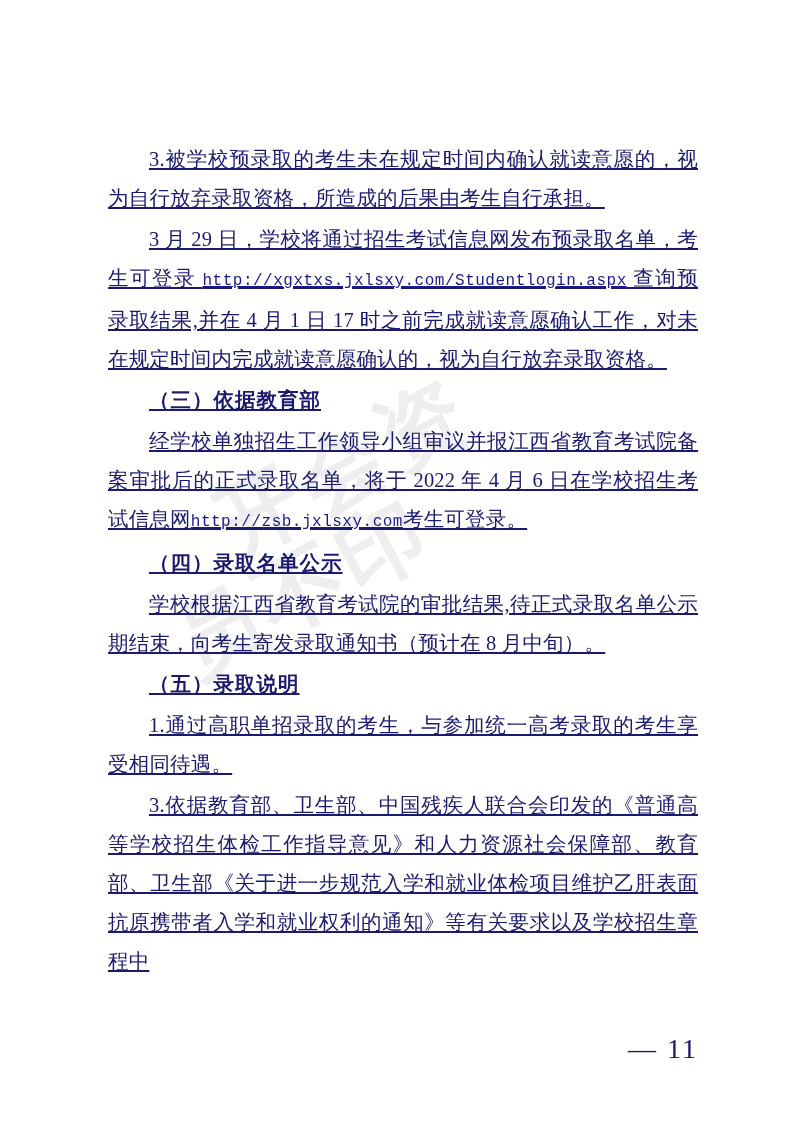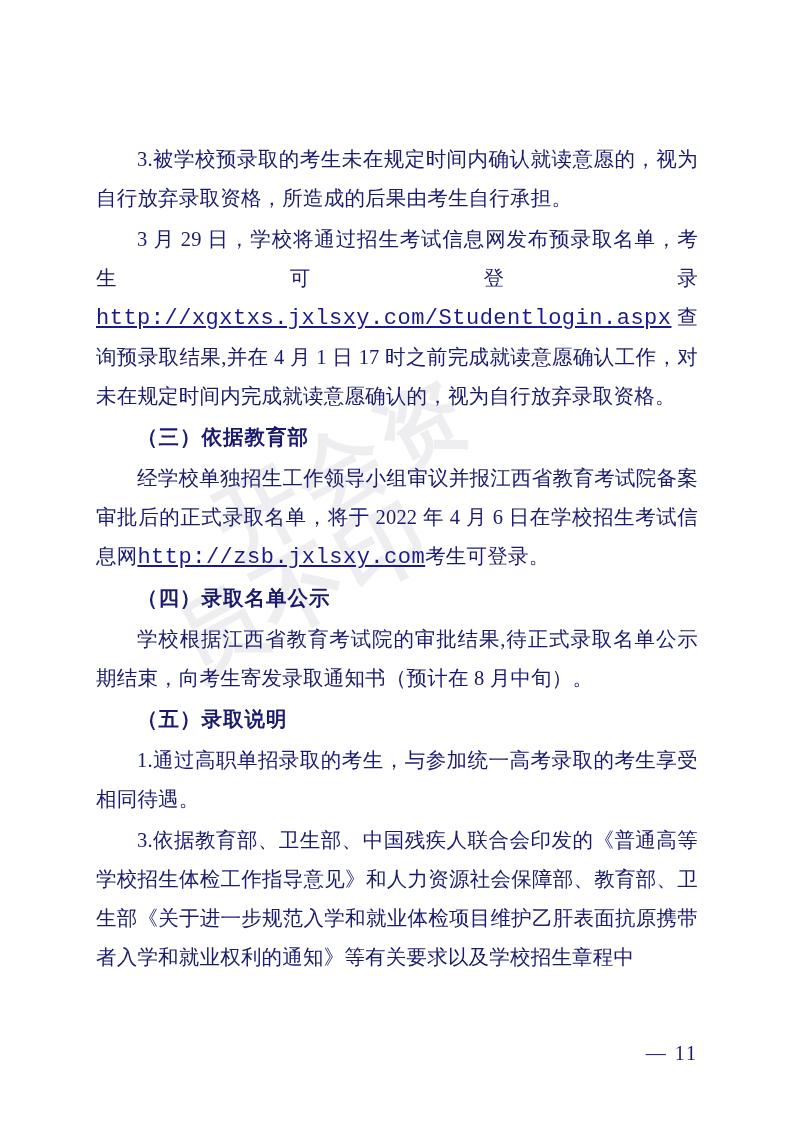--- a/index.html
+++ b/index.html
@@ -41,48 +41,49 @@
     transform: rotate(-28deg);
     white-space: nowrap;
   }
   .wm1 { left: 30px; top: 10px; }
   .wm2 { left: -10px; top: 130px; }
   .content {
     position: relative;
     z-index: 1;
   }
   p {
-    margin: 0 0 2px 0;
+    margin: 0 0 2px 12px;
     font-size: 20.5px;
     line-height: 39px;
     letter-spacing: 0.2px;
     text-align: justify;
     text-justify: inter-ideograph;
+    text-decoration: underline;
   }
   .indent {
     text-indent: 41px;
   }
   .heading {
     font-weight: bold;
     text-indent: 41px;
     letter-spacing: 1px;
   }
   .link {
     font-family: "Liberation Mono", "DejaVu Sans Mono", monospace;
-    font-size: 22px;
+    font-size: 16px;
     color: #1a1a8e;
     text-decoration: underline;
     letter-spacing: 0.5px;
     cursor: pointer;
   }
   .pagenum {
     position: absolute;
     right: 96px;
     bottom: 58px;
-    font-size: 20px;
+    font-size: 28px;
     color: #1a1a6e;
     letter-spacing: 2px;
     z-index: 1;
   }
 </style>
 </head>
 <body>
 
 <div class="page">
 

